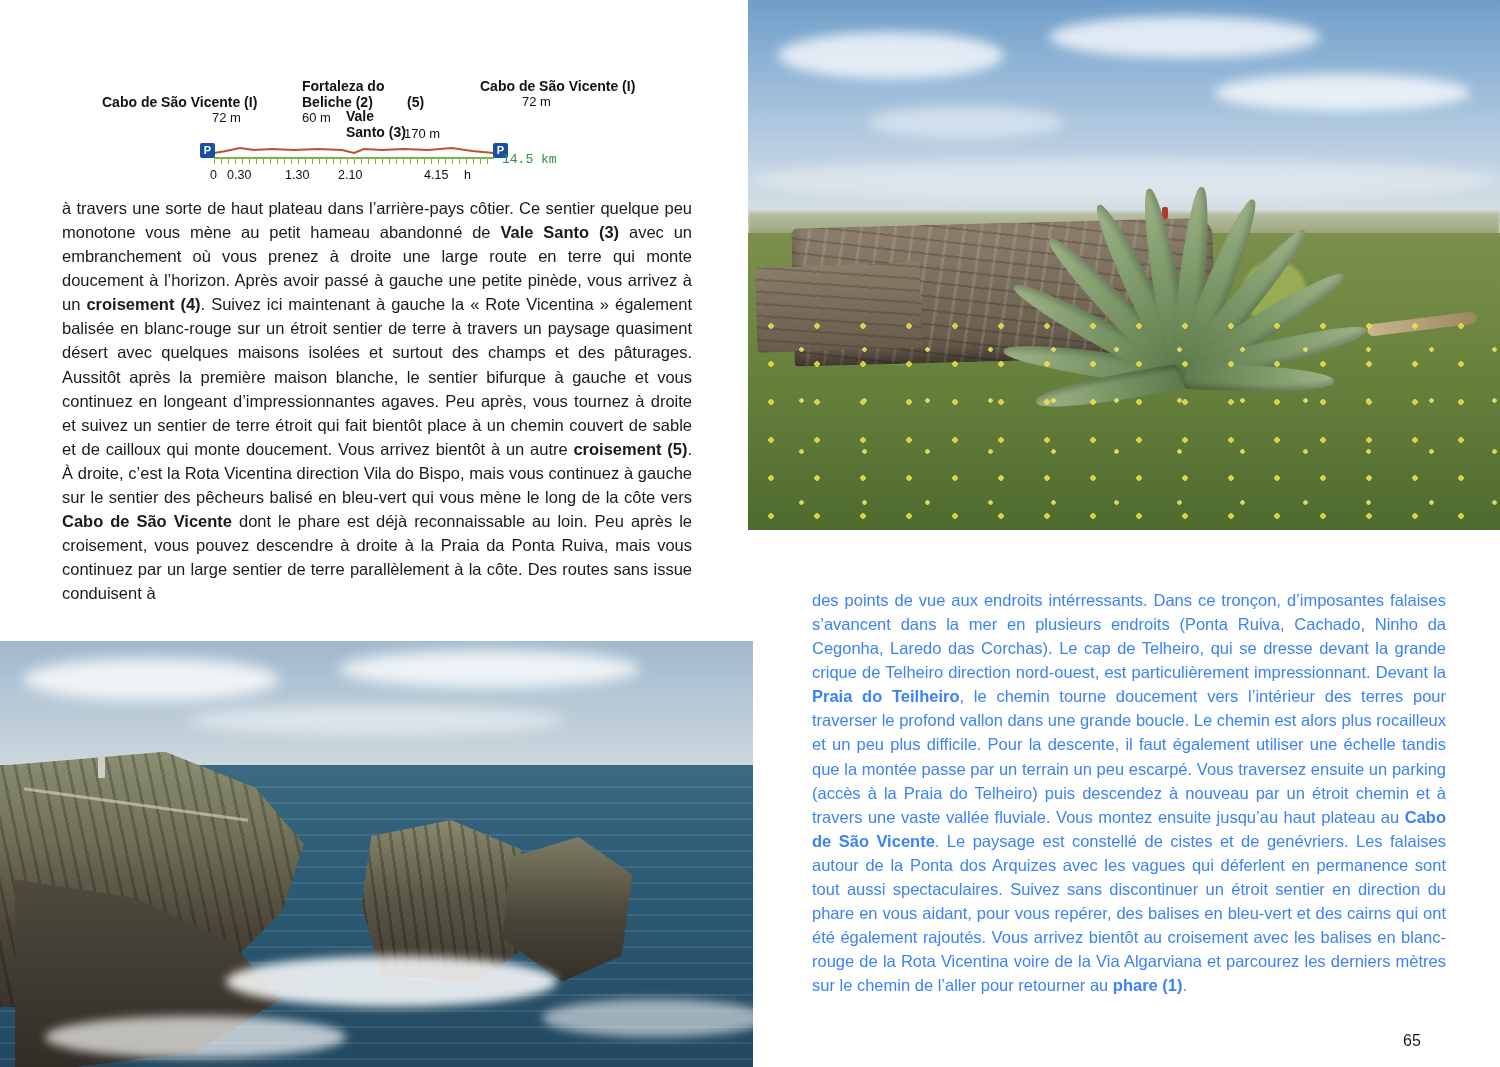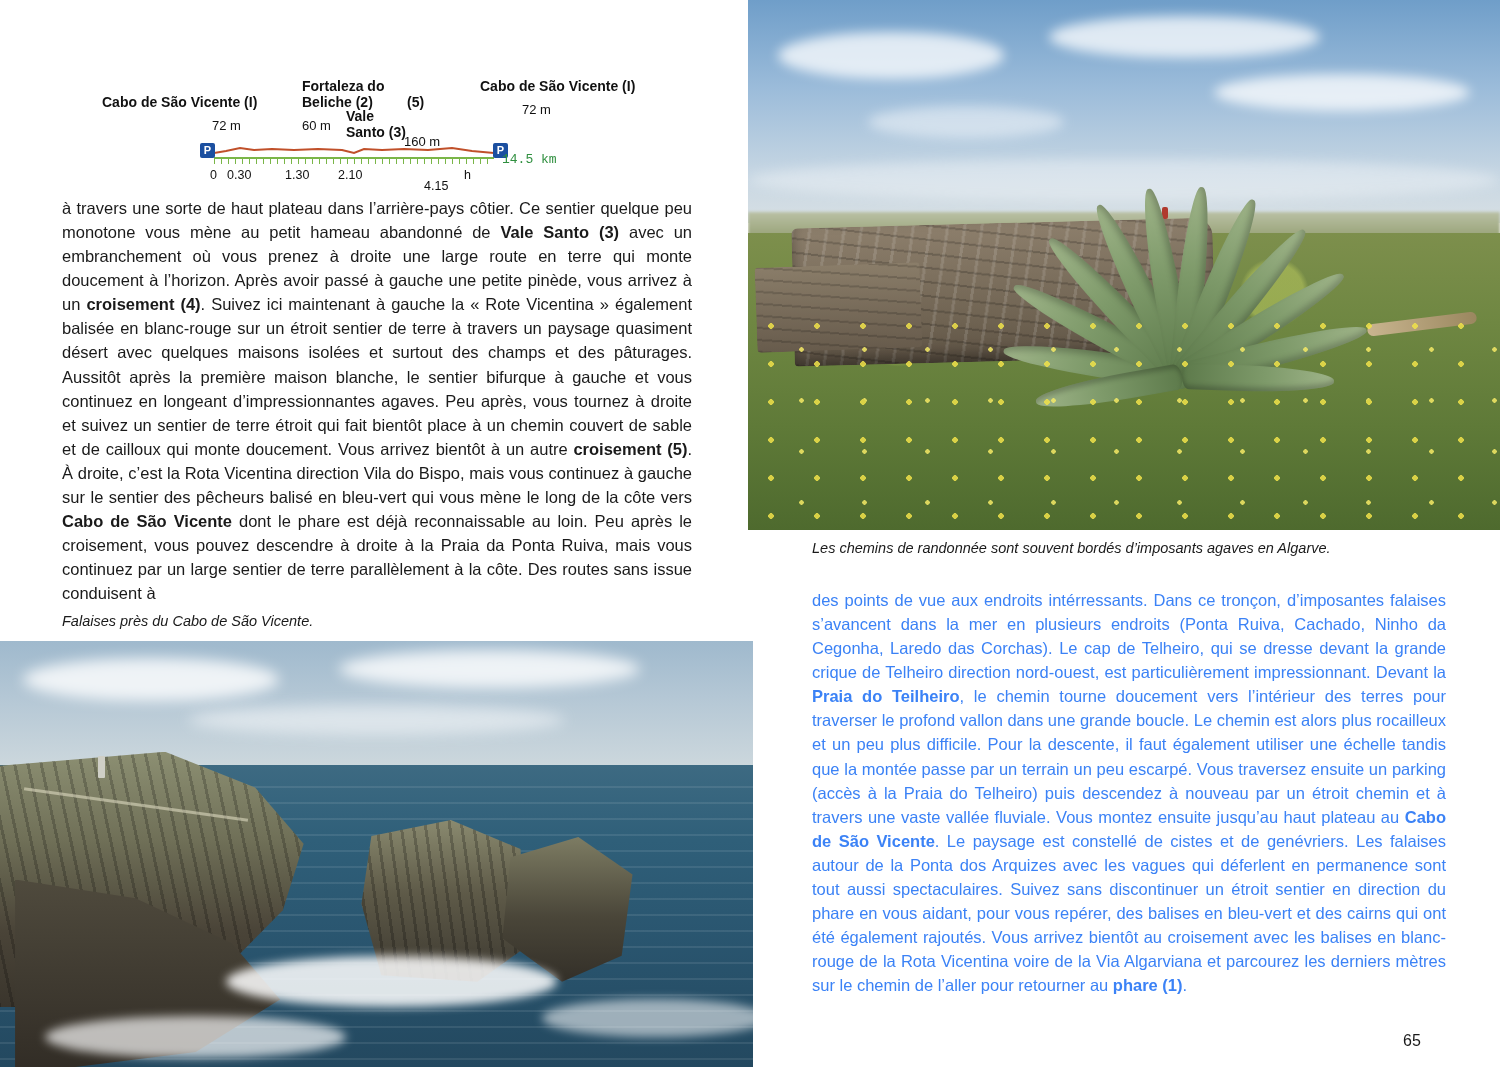--- a/index.html
+++ b/index.html
@@ -44,21 +44,20 @@
     font-weight: bold;
     color: #111;
     line-height: 1.15;
     white-space: nowrap;
   }
   .profile .alt {
     position: absolute;
     font-size: 13px;
     color: #111;
     white-space: nowrap;
-    margin-top: 8px;
   }
   .prof-start-lbl { left: 0px;   top: 26px; }
   .prof-start-alt { left: 110px; top: 42px; }
   .prof-f-lbl     { left: 200px; top: 10px; }
   .prof-f-alt     { left: 200px; top: 42px; text-align: right; }
   .prof-v-lbl     { left: 222px; top: 42px; }
   .prof-5-lbl     { left: 305px; top: 26px; }
   .prof-5-alt     { left: 302px; top: 58px; }
   .prof-end-lbl   { left: 378px; top: 10px; }
   .prof-end-alt   { left: 420px; top: 26px; }
@@ -119,21 +118,21 @@
     position: absolute;
     top: 100px;
     font-size: 12.5px;
     color: #111;
     white-space: nowrap;
   }
   .ax0    { left: 108px; }
   .ax030  { left: 125px; }
   .ax130  { left: 183px; }
   .ax210  { left: 236px; }
-  .ax415  { left: 322px; margin-top: 11px; }
+  .ax415  { left: 322px; }
   .axh    { left: 362px; }
 
   
   .body-text {
     position: absolute;
     left: 0;
     top: 196px;
     width: 630px;
     font-size: 16.5px;
     line-height: 1.46;
@@ -400,21 +399,21 @@
       <div class="alt prof-start-alt">72 m</div>
 
       <div class="lbl prof-f-lbl" style="white-space:pre-line;">Fortaleza do
 Beliche (2)</div>
       <div class="alt prof-f-alt">60 m</div>
 
       <div class="lbl prof-v-lbl" style="white-space:pre-line;left:244px;top:40px;">Vale
 Santo (3)</div>
 
       <div class="lbl prof-5-lbl">(5)</div>
-      <div class="alt prof-5-alt">160 m</div>
+      <div class="alt prof-5-alt">170 m</div>
 
       <div class="lbl prof-end-lbl">Cabo de São Vicente (I)</div>
       <div class="alt prof-end-alt">72 m</div>
 
       <div class="prof-graph">
         <svg class="prof-terrain" viewBox="0 0 280 14" preserveAspectRatio="none">
           <path d="M0,9 L12,7 L26,4 L40,6 L58,5 L80,6 L104,5 L128,6 L140,9 L150,5 L168,6 L190,5 L214,6 L238,4 L258,7 L280,9" fill="none" stroke="#c0502a" stroke-width="2"></path>
         </svg>
         <div class="prof-ticks"></div>
         <div class="prof-baseline"></div>
@@ -427,21 +426,20 @@
       <div class="axis-lbl ax0">0</div>
       <div class="axis-lbl ax030">0.30</div>
       <div class="axis-lbl ax130">1.30</div>
       <div class="axis-lbl ax210">2.10</div>
       <div class="axis-lbl ax415">4.15</div>
       <div class="axis-lbl axh">h</div>
     </div>
 
     <div class="body-text">à travers une sorte de haut plateau dans l’arrière-pays côtier. Ce sentier quelque peu monotone vous mène au petit hameau abandonné de <b>Vale Santo (3)</b> avec un embranchement où vous prenez à droite une large route en terre qui monte doucement à l’horizon. Après avoir passé à gauche une petite pinède, vous arrivez à un <b>croisement (4)</b>. Suivez ici maintenant à gauche la « Rote Vicentina » également balisée en blanc-rouge sur un étroit sentier de terre à travers un paysage quasiment désert avec quelques maisons isolées et surtout des champs et des pâturages. Aussitôt après la première maison blanche, le sentier bifurque à gauche et vous continuez en longeant d’impressionnantes agaves. Peu après, vous tournez à droite et suivez un sentier de terre étroit qui fait bientôt place à un chemin couvert de sable et de cailloux qui monte doucement. Vous arrivez bientôt à un autre <b>croisement (5)</b>. À droite, c’est la Rota Vicentina direction Vila do Bispo, mais vous continuez à gauche sur le sentier des pêcheurs balisé en bleu-vert qui vous mène le long de la côte vers <b>Cabo de São Vicente</b> dont le phare est déjà reconnaissable au loin. Peu après le croisement, vous pouvez descendre à droite à la Praia da Ponta Ruiva, mais vous continuez par un large sentier de terre parallèlement à la côte. Des routes sans issue conduisent à</div>
 
-    <div class="caption cap-left">Falaises près du Cabo de São Vicente.</div>
 
     <div class="photo-left">
       <div class="cliff-scene">
         <div class="cf-sky"></div>
         <div class="cf-cloud cf-cl1"></div>
         <div class="cf-cloud cf-cl2"></div>
         <div class="cf-cloud cf-cl3"></div>
         <div class="cf-sea"></div>
         <div class="cf-waves"></div>
         <div class="cf-foam cf-f2"></div>
@@ -485,19 +483,18 @@
             <div class="leaf l9"></div>
           <div class="leaf l10"></div>
             <div class="leaf l11"></div>
             <div class="leaf l12"></div>
         </div>
         <div class="ag-branch"></div>
         <div class="ag-flowers"></div>
       </div>
     </div>
 
-    <div class="caption cap-right">Les chemins de randonnée sont souvent bordés d’imposants agaves en Algarve.</div>
 
     <div class="right-text">des points de vue aux endroits intérressants. Dans ce tronçon, d’imposantes falaises s’avancent dans la mer en plusieurs endroits (Ponta Ruiva, Cachado, Ninho da Cegonha, Laredo das Corchas). Le cap de Telheiro, qui se dresse devant la grande crique de Telheiro direction nord-ouest, est particulièrement impressionnant. Devant la <b>Praia do Teilheiro</b>, le chemin tourne doucement vers l’intérieur des terres pour traverser le profond vallon dans une grande boucle. Le chemin est alors plus rocailleux et un peu plus difficile. Pour la descente, il faut également utiliser une échelle tandis que la montée passe par un terrain un peu escarpé. Vous traversez ensuite un parking (accès à la Praia do Telheiro) puis descendez à nouveau par un étroit chemin et à travers une vaste vallée fluviale. Vous montez ensuite jusqu’au haut plateau au <b>Cabo de São Vicente</b>. Le paysage est constellé de cistes et de genévriers. Les falaises autour de la Ponta dos Arquizes avec les vagues qui déferlent en permanence sont tout aussi spectaculaires. Suivez sans discontinuer un étroit sentier en direction du phare en vous aidant, pour vous repérer, des balises en bleu-vert et des cairns qui ont été également rajoutés. Vous arrivez bientôt au croisement avec les balises en blanc-rouge de la Rota Vicentina voire de la Via Algarviana et parcourez les derniers mètres sur le chemin de l’aller pour retourner au <b>phare (1)</b>.</div>
 
     <div class="page-num">65</div>
   </div>
 </div>
 
 </body></html>

